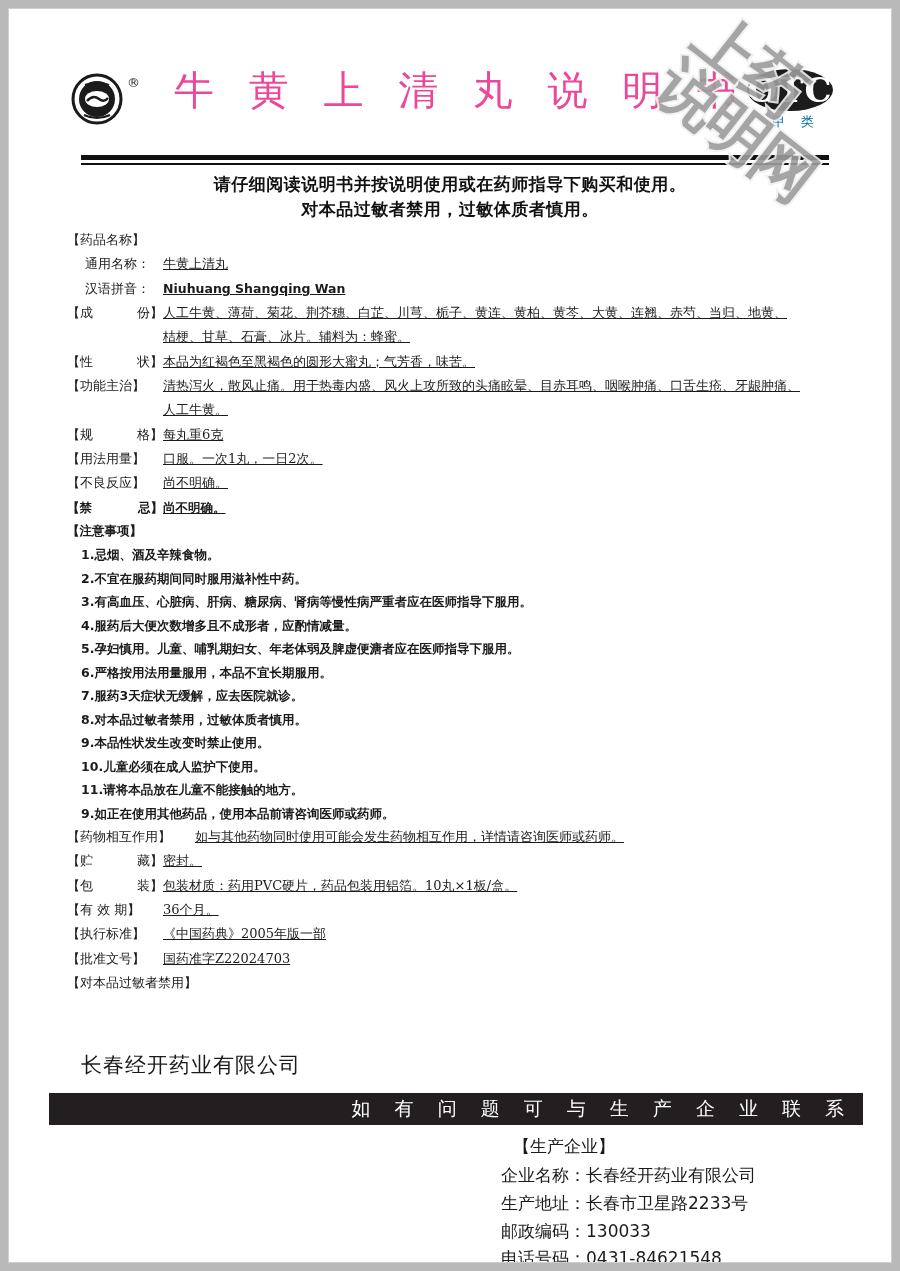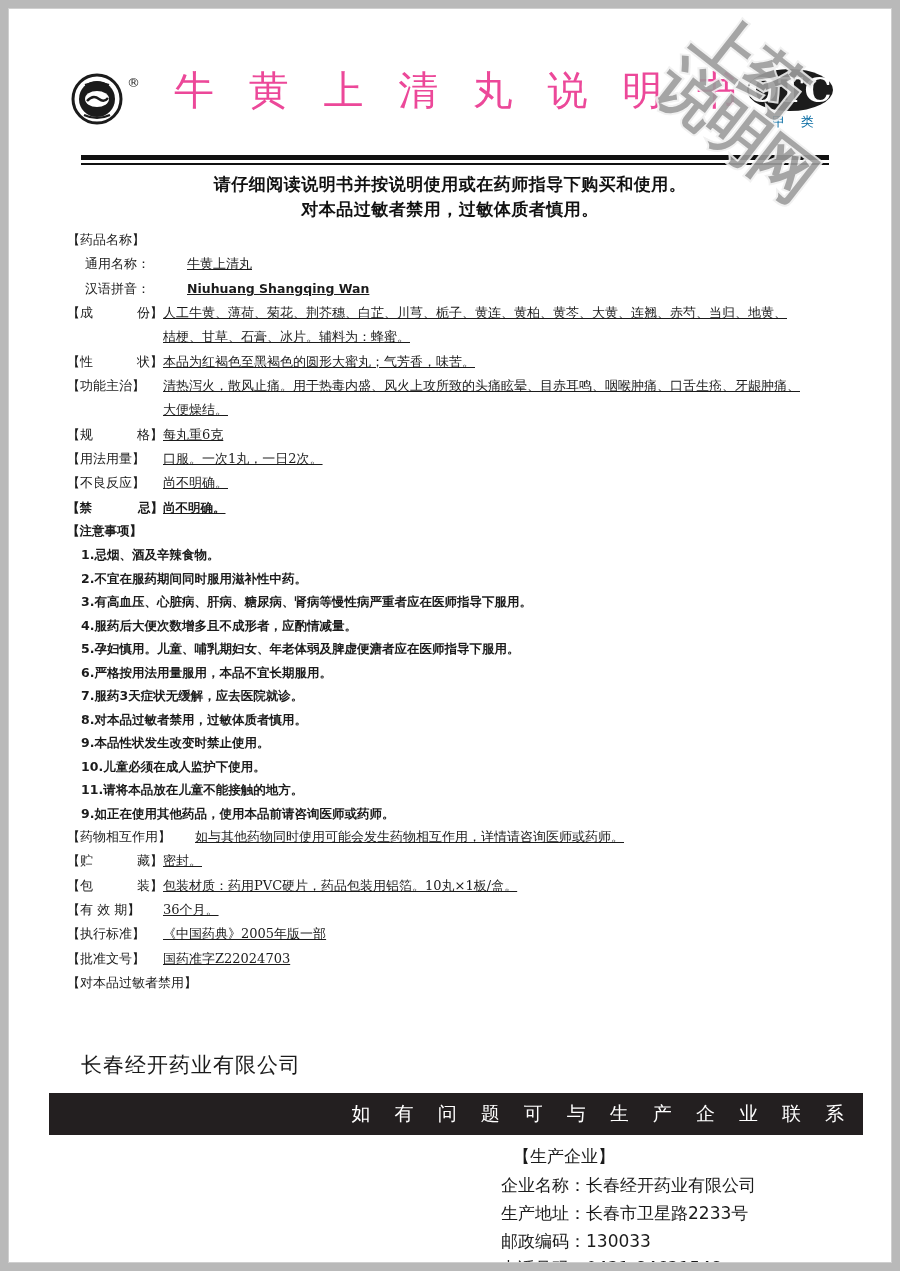--- a/index.html
+++ b/index.html
@@ -132,21 +132,21 @@
   }
   .val {
     flex: 1 1 auto;
     font-family: "DejaVu Serif", "Liberation Serif", serif;
     font-size: 13px;
     text-decoration: underline;
   }
   .val.sans { font-family: "DejaVu Sans", "Liberation Sans", sans-serif; font-weight: bold; font-size: 12.5px; }
   .bold-row .lbl, .bold-row .val { font-weight: bold; font-family: "DejaVu Sans", "Liberation Sans", sans-serif; font-size: 12.5px; }
 
-  .sub-row { margin-left: 18px; gap: 24px; }
+  .sub-row { margin-left: 18px; }
   .indent { margin-left: 96px; }
 
   
   .notes { margin: 2px 0 0 14px; }
   .note {
     font-family: "DejaVu Sans", "Liberation Sans", sans-serif;
     font-weight: bold;
     font-size: 12.5px;
     color: #1b1b1b;
     margin-bottom: 6px;
@@ -156,21 +156,21 @@
   
   .company {
     margin: 58px 0 0 72px;
     font-family: "DejaVu Sans", "Liberation Sans", sans-serif;
     font-size: 21px;
     color: #1b1b1b;
     letter-spacing: 1px;
   }
   .banner {
     margin: 14px 28px 0 40px;
-    height: 42px;
+    height: 32px;
     background: #231f20;
     color: #fff;
     display: flex;
     align-items: center;
     justify-content: flex-end;
     padding-right: 10px;
     box-sizing: border-box;
     font-size: 19px;
     letter-spacing: 9px;
     font-family: "DejaVu Sans", "Liberation Sans", sans-serif;
@@ -260,21 +260,21 @@
         <span>状】</span>
       </div>
       <div class="val">本品为红褐色至黑褐色的圆形大蜜丸；气芳香，味苦。</div>
     </div>
 
     <div class="row">
       <div class="lbl">【功能主治】</div>
       <div class="val">清热泻火，散风止痛。用于热毒内盛、风火上攻所致的头痛眩晕、目赤耳鸣、咽喉肿痛、口舌生疮、牙龈肿痛、</div>
     </div>
     <div class="row">
-      <div class="val indent">大便燥结。</div>
+      <div class="val indent">人工牛黄。</div>
     </div>
 
     <div class="row">
       <div class="lbl lbl-spread">
         <span>【规</span>
         <span>格】</span>
       </div>
       <div class="val">每丸重6克</div>
     </div>
 

